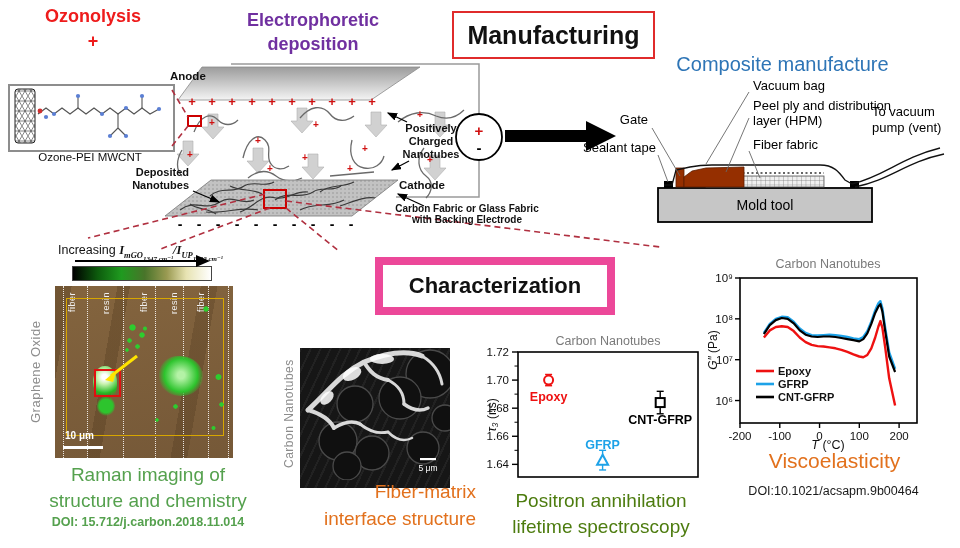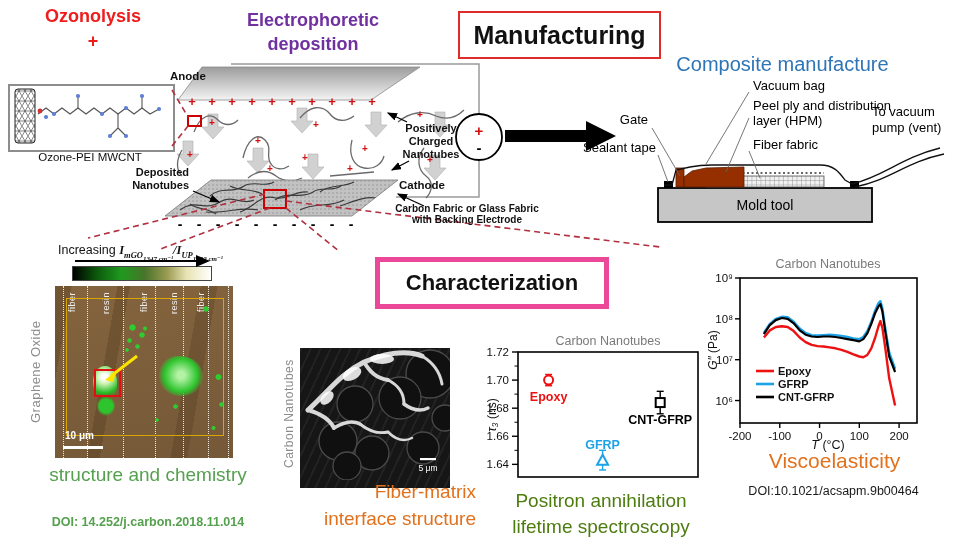--- a/index.html
+++ b/index.html
@@ -4,22 +4,22 @@
 <style>
   html,body{margin:0;padding:0;}
   body{width:960px;height:548px;position:relative;overflow:hidden;background:#fff;
        font-family:"Liberation Sans","DejaVu Sans",sans-serif;}
   .abs{position:absolute;}
   .ctr{text-align:center;}
   
   .ozon{left:2px;top:4px;width:182px;color:#ee1c1c;font-size:18px;font-weight:600;line-height:25px;}
   .epdT{left:213px;top:8px;width:200px;color:#7030a0;font-size:18px;font-weight:600;line-height:24px;}
   .mfgBox{left:452px;top:11px;width:199px;height:44px;border:2.5px solid #e02b2b;background:#fff;
-          font-size:25px;font-weight:bold;color:#111;line-height:44px;margin-left:6px;}
-  .chrBox{left:375px;top:257px;width:224px;height:42px;border:5px solid #ec4899;background:#fff;
+          font-size:25px;font-weight:bold;color:#111;line-height:44px;}
+  .chrBox{left:375px;top:257px;width:224px;height:42px;border:8px solid #ec4899;background:#fff;
           font-size:22px;font-weight:bold;color:#111;line-height:42px;}
   .compH{left:660px;top:53px;width:245px;color:#2e75b6;font-size:20px;}
   
   .molBox{left:8px;top:84px;width:163px;height:64px;border:2px solid #8d8d8d;background:#fff;}
   .molCap{left:4px;top:151px;width:172px;font-size:11.5px;font-weight:normal;color:#111;}
   
   .cbarLabel{left:58px;top:243px;width:185px;font-size:12.5px;color:#111;white-space:nowrap;}
   .cbarLabel .m{font-family:"Liberation Serif","DejaVu Serif",serif;font-style:italic;font-weight:bold;}
   .cbarLabel sub{font-size:8.5px;} .cbarLabel sub sub{font-size:7px;}
   .cbar{left:72px;top:266px;width:138px;height:13px;border:1px solid #444;
@@ -143,23 +143,24 @@
   <div class="redbox"></div>
   <svg class="abs" style="left:0;top:0" width="178" height="172">
     <line x1="82" y1="70" x2="56" y2="90" stroke="#ffe400" stroke-width="3"></line>
     <polygon points="50,94 62,84 58,96" fill="#ffe400"></polygon>
   </svg>
   <span class="ramScale">10 μm</span>
   <div class="ramBar"></div>
 </div>
 
 <div class="abs ramanCap ctr cap">
+  <div>Raman imaging of</div>
   <div>structure and chemistry</div>
 </div>
-<div class="abs ramanDoi ctr">DOI: 14.252/j.carbon.2018.11.014</div>
+<div class="abs ramanDoi ctr">DOI: 15.712/j.carbon.2018.11.014</div>
 
 <div class="abs vlabel cnLabel">Carbon Nanotubes</div>
 <div class="abs sem">
   <svg width="150" height="132" viewBox="0 0 150 132">
     <g stroke="#4a4a4a" stroke-width="1.3" fill="#101010">
       <circle cx="130" cy="26" r="24"></circle>
       <circle cx="100" cy="50" r="21"></circle>
       <circle cx="55" cy="56" r="18"></circle>
       <circle cx="38" cy="93" r="19"></circle>
       <circle cx="72" cy="105" r="17"></circle>

